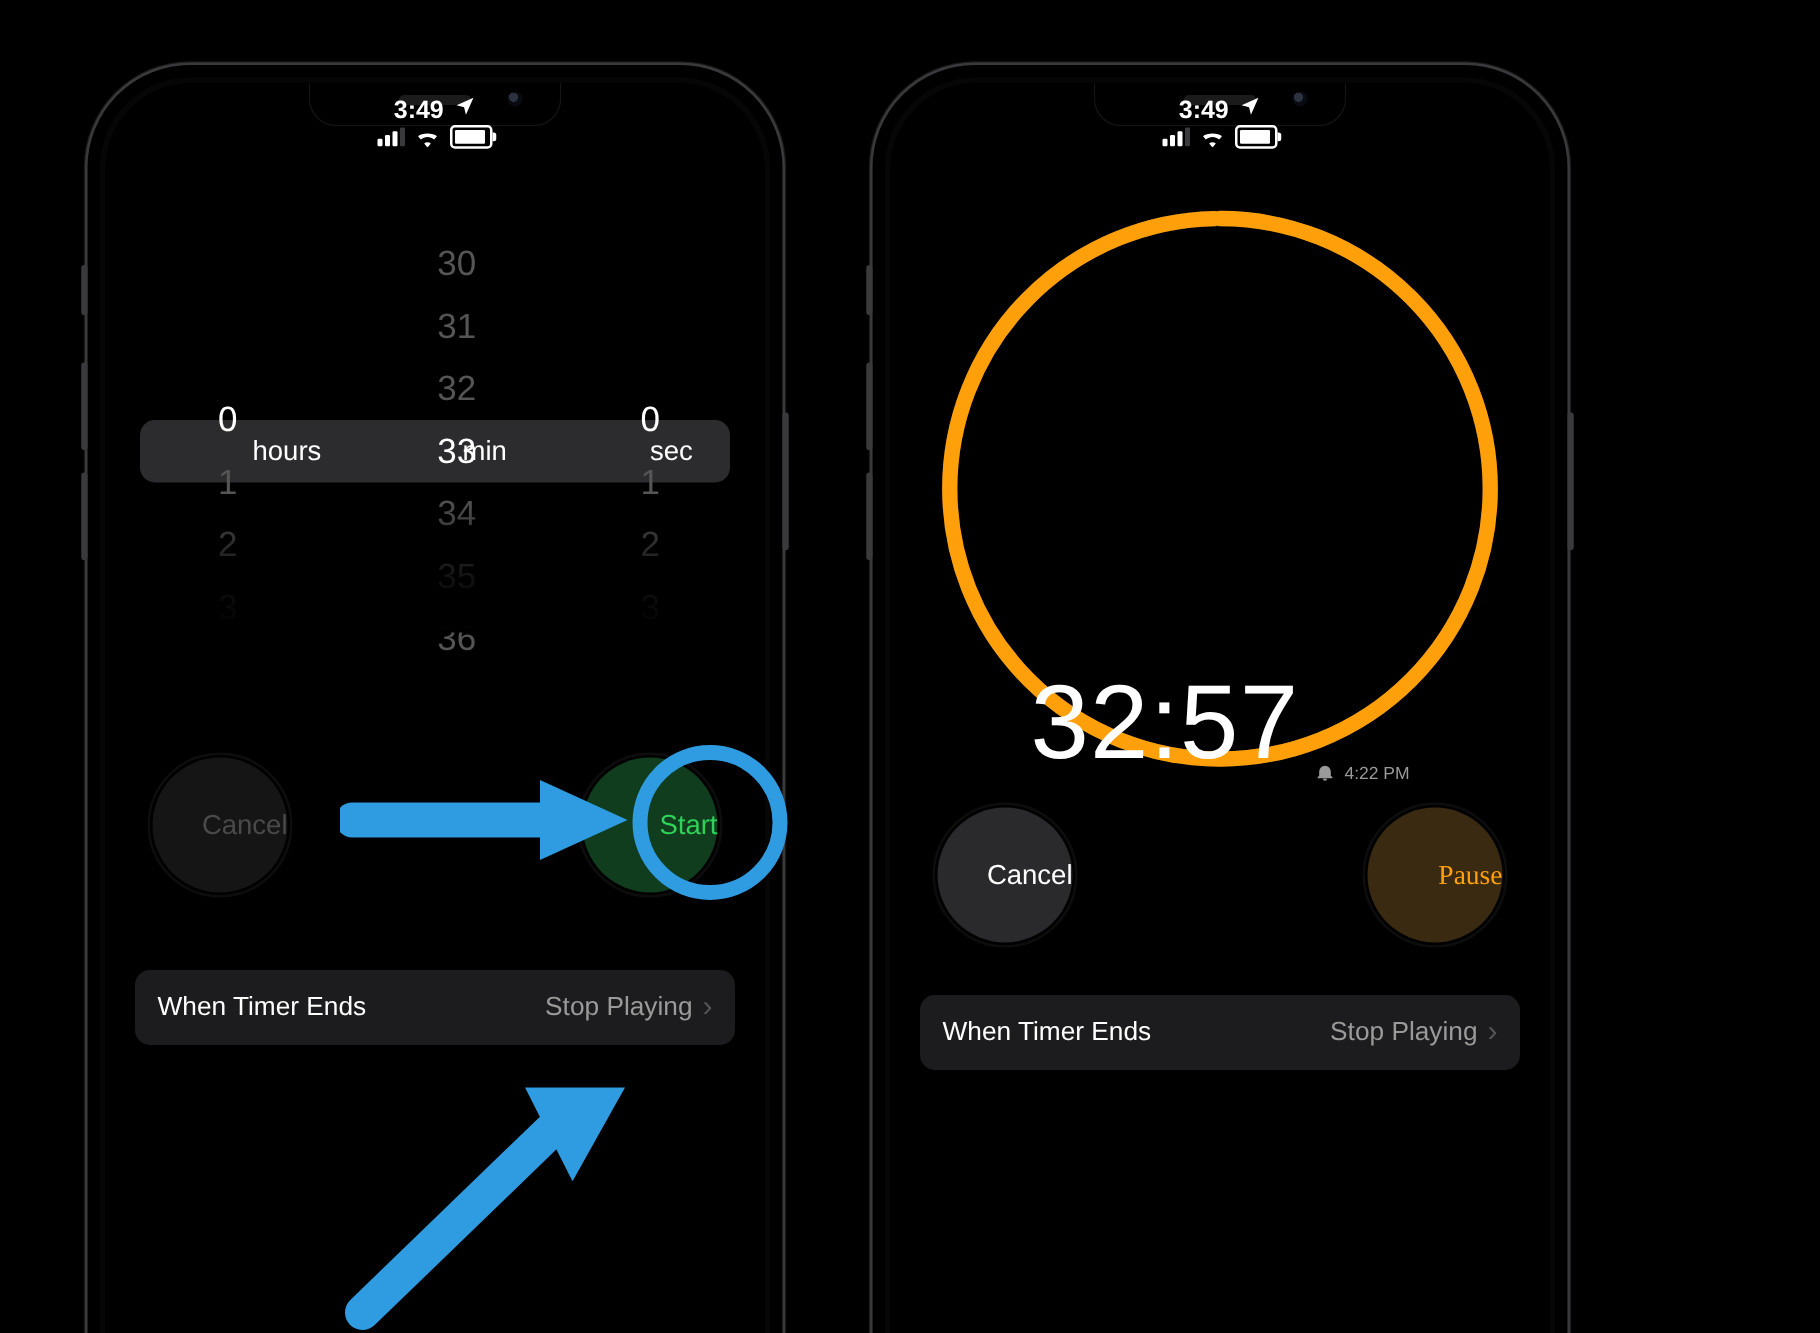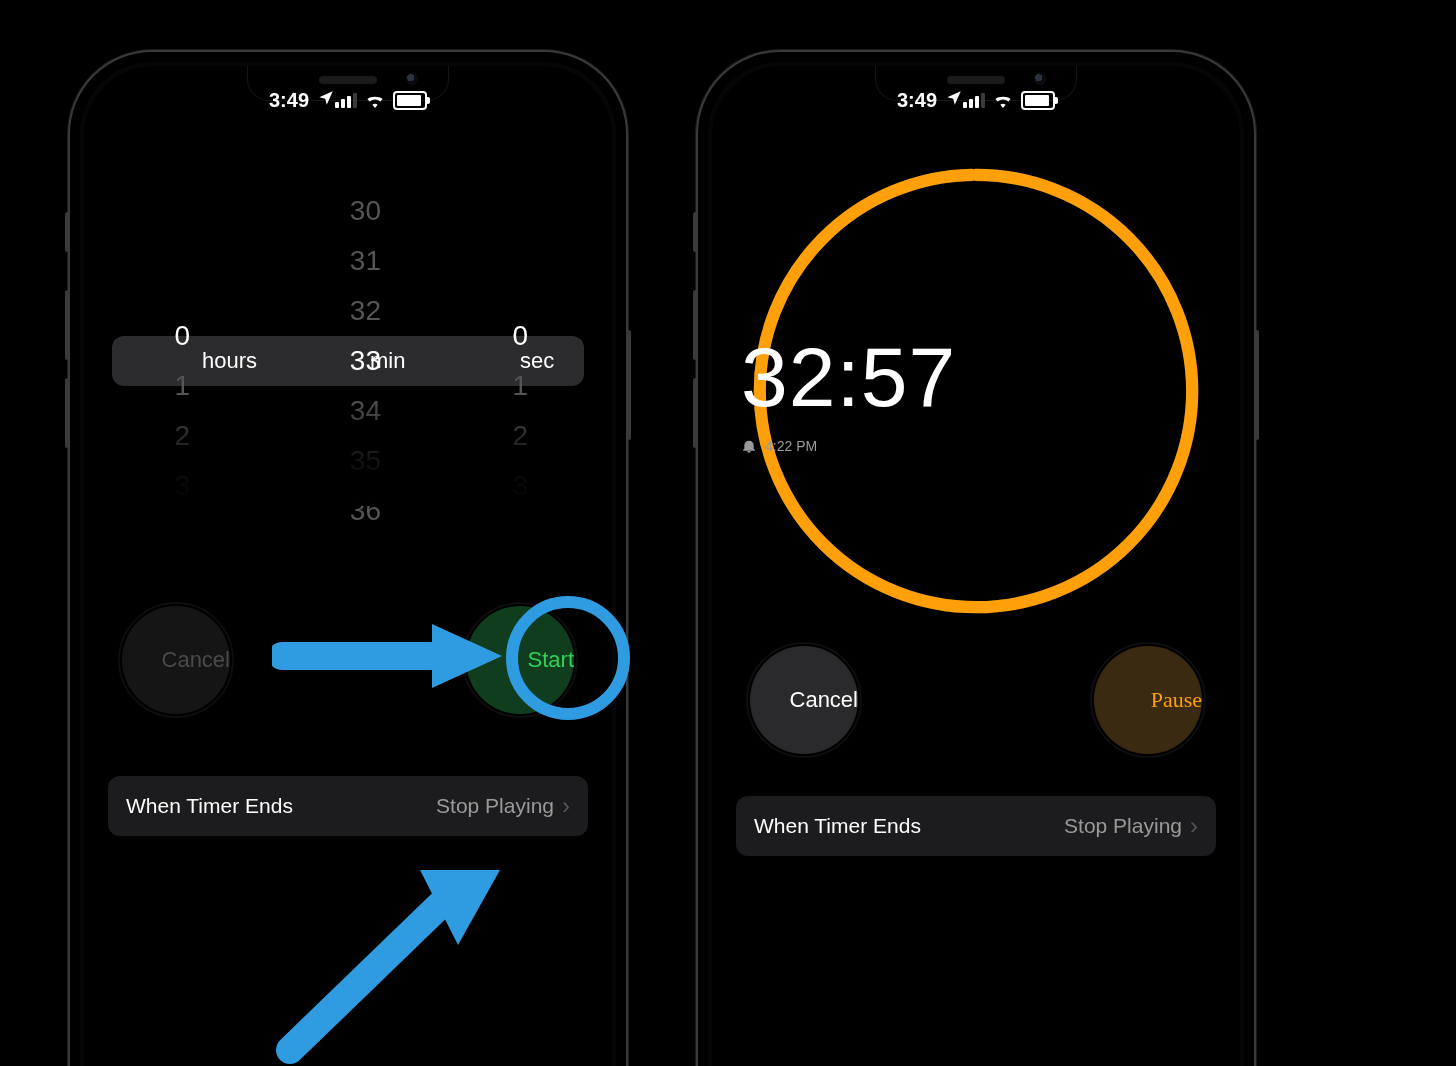--- a/index.html
+++ b/index.html
@@ -56,22 +56,22 @@
     width:58px;height:8px;border-radius:4px;background:#1b1b1b;
   }
   .notch .cam{
     position:absolute;top:7px;right:30px;width:12px;height:12px;border-radius:50%;
     background:radial-gradient(circle at 40% 40%, #2c3340 0 35%, #090b10 36% 100%);
   }
 
   
   .statusbar{
     position:absolute;top:10px;left:0;right:0;height:48px;
-    display:flex;justify-content:center;align-items:center;
-    padding:0 40px;font-weight:600;font-size:20px;
+    display:flex;justify-content:flex-start;align-items:center;
+    padding:0 40px;font-weight:600;font-size:20px;flex-direction:column;
   }
   .statusbar .left{display:flex;align-items:center;gap:8px;}
   .statusbar .right{display:flex;align-items:center;gap:7px;}
   .loc-arrow{display:inline-block;transform:rotate(0deg);}
   .signal{display:inline-flex;align-items:flex-end;gap:2px;}
   .signal i{width:4px;background:#fff;border-radius:1px;}
   .signal i:nth-child(1){height:6px;}
   .signal i:nth-child(2){height:9px;}
   .signal i:nth-child(3){height:12px;}
   .signal i:nth-child(4){height:15px;background:#3a3a3c;}
@@ -130,21 +130,21 @@
     padding:0 18px;font-size:21px;
   }
   .setting.low{top:730px;}
   .setting .val{color:var(--dim);display:flex;align-items:center;gap:8px;}
   .chev{color:#555;font-size:24px;line-height:1;}
 
   
   .ring-wrap{position:absolute;top:90px;left:50%;transform:translateX(-50%);width:470px;height:470px;}
   .ring-wrap svg{width:100%;height:100%;display:block;}
   .countdown{
-    position:absolute;inset:0;display:flex;flex-direction:column;align-items:flex-start;justify-content:center;gap:12px;
+    position:absolute;inset:0;display:flex;flex-direction:row;align-items:flex-end;justify-content:center;gap:12px;
   }
   .countdown .time{font-size:84px;font-weight:200;letter-spacing:1px;}
   .countdown .end{color:var(--dim);font-size:14px;display:flex;align-items:center;gap:8px;}
 
   
   .ann-ring{
     position:absolute;width:124px;height:124px;border-radius:50%;
     border:12px solid var(--ann-blue);box-sizing:border-box;pointer-events:none;
   }
   .ann-arrow{position:absolute;pointer-events:none;}

